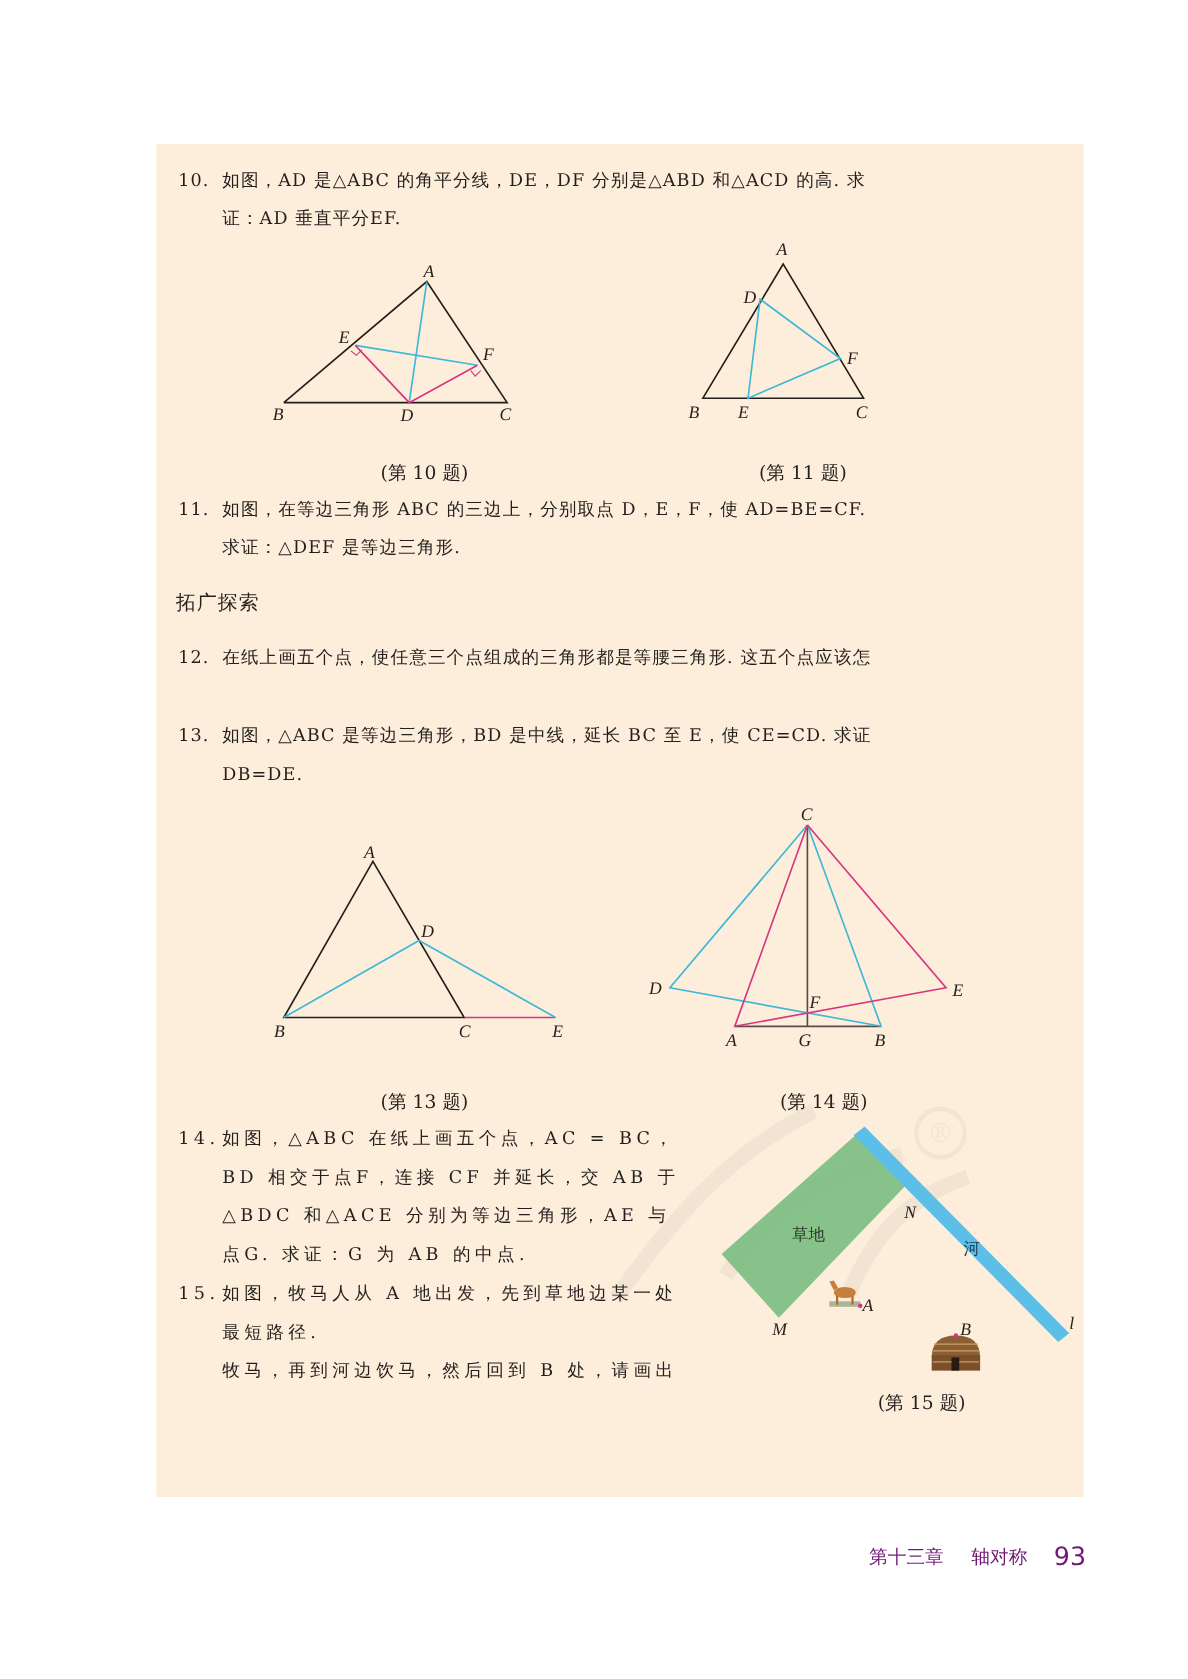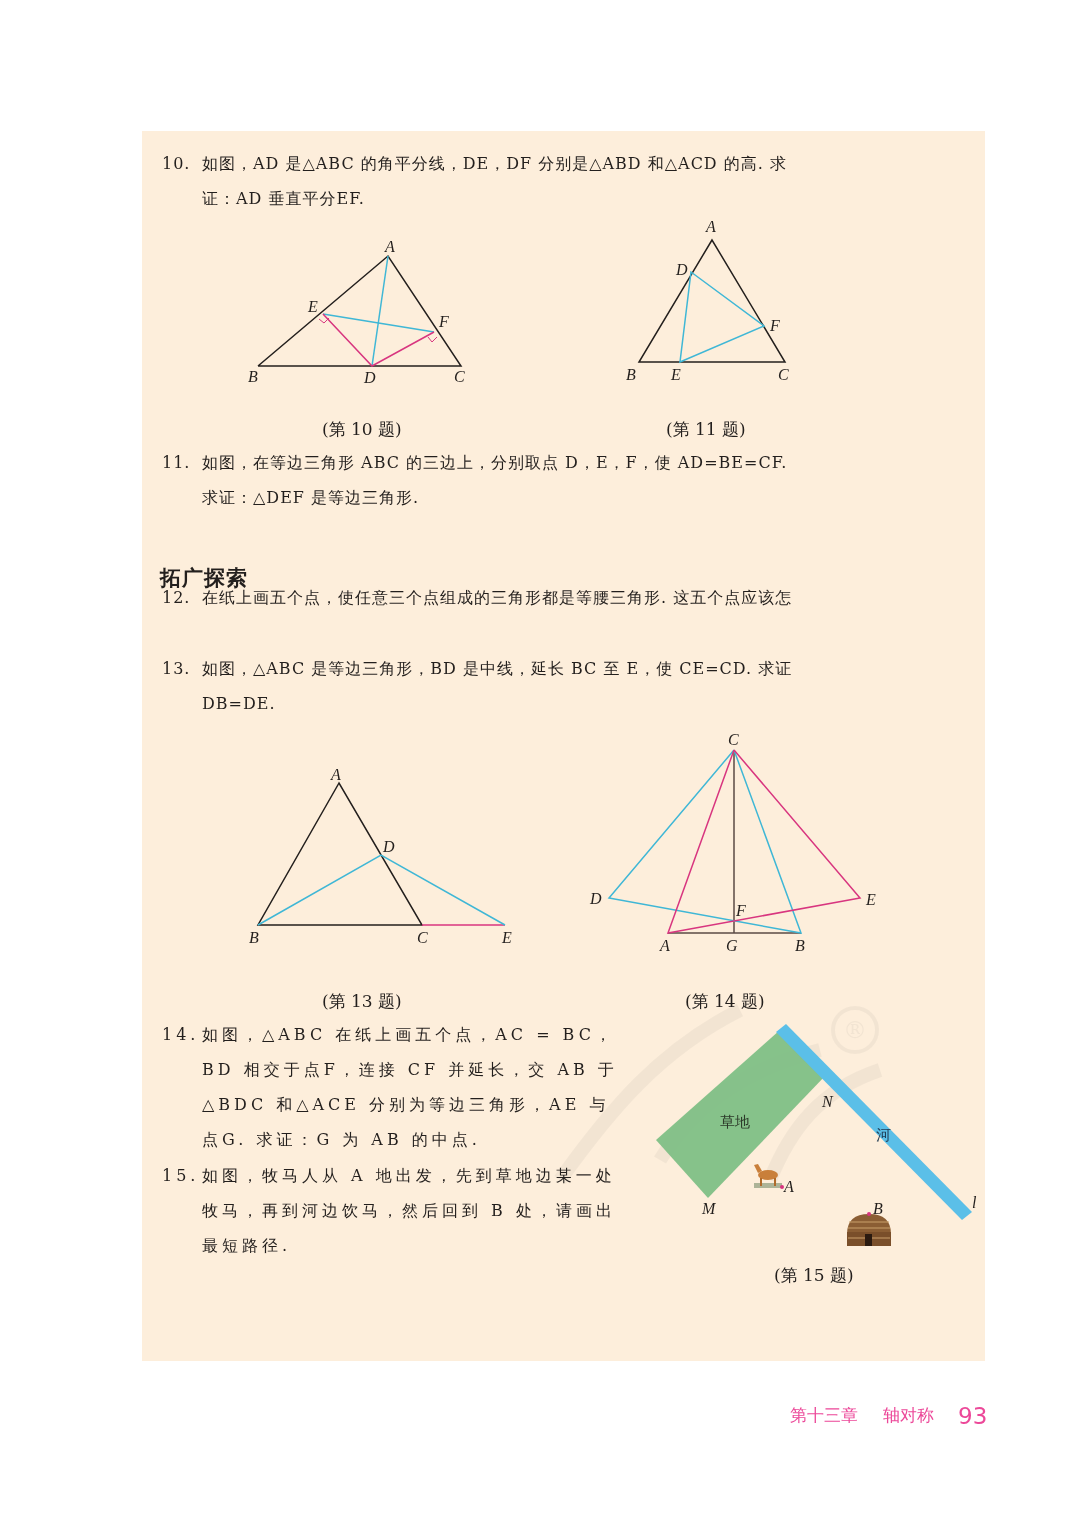--- a/index.html
+++ b/index.html
@@ -3,26 +3,26 @@
 <meta charset="utf-8">
 <style>
   html, body { margin:0; padding:0; background:#ffffff; }
   body { width:1080px; height:1526px; position:relative; overflow:hidden;
          font-family:"DejaVu Serif", "Liberation Serif", serif; color:#231f1d; }
   .panel { position:absolute; left:142px; top:131px; width:843px; height:1230px; background:#fdeedb; }
   .q { position:absolute; font-size:16px; line-height:35px; letter-spacing:1px; white-space:nowrap; }
   .qnum { display:inline-block; width:40px; }
   .indent { padding-left:40px; }
   .section-title { position:absolute; left:160px; top:536px; font-family:"DejaVu Sans", "Liberation Sans", sans-serif;
-                   font-weight:bold; font-size:21px; letter-spacing:1px;margin-top:28px; }
-  .caption { position:absolute; font-size:17px; white-space:nowrap; }
+                   font-weight:normal; font-size:18px; letter-spacing:1px; }
+  .caption { position:absolute; font-size:17px; white-space:nowrap;margin-left:24px; }
   .fig { position:absolute; }
   .fig svg { overflow:visible; }
   .lbl { font-family:"Liberation Serif", "DejaVu Serif", serif; font-style:italic; font-size:16px; fill:#231f1d; }
-  .footer { position:absolute; top:1404px; font-family:"DejaVu Sans", "Liberation Sans", sans-serif; font-size:17px; color:#ec4899; white-space:nowrap; }
+  .footer { position:absolute; top:1404px; font-family:"DejaVu Sans", "Liberation Sans", sans-serif; font-size:17px; color:#701a75; white-space:nowrap; }
   .watermark { position:absolute; left:520px; top:990px; width:400px; height:200px; opacity:0.06; }
 </style>
 </head>
 <body>
 
 <div class="panel"></div>
 
 <svg class="watermark" viewBox="0 0 400 200">
   <path d="M40 190 C90 120 140 60 220 20 M140 170 C170 120 220 80 300 60 M250 190 C270 140 300 100 360 80" stroke="#555" stroke-width="14" fill="none"></path>
   <circle cx="335" cy="40" r="22" stroke="#555" stroke-width="4" fill="none"></circle>
@@ -115,22 +115,22 @@
 
 <div class="q" style="left:162px; top:1017px; letter-spacing:4px;">
   <div><span class="qnum">14.</span><span>如图，△ABC 在纸上画五个点，AC = BC，</span></div>
   <div class="indent">BD 相交于点F，连接 CF 并延长，交 AB 于</div>
   <div class="indent">△BDC 和△ACE 分别为等边三角形，AE 与</div>
   <div class="indent">点G. 求证：G 为 AB 的中点.</div>
 </div>
 
 <div class="q" style="left:162px; top:1158px; letter-spacing:4px;">
   <div><span class="qnum">15.</span><span>如图，牧马人从 A 地出发，先到草地边某一处</span></div>
+  <div class="indent">最短路径.</div>
   <div class="indent">牧马，再到河边饮马，然后回到 B 处，请画出</div>
-  <div class="indent">最短路径.</div>
 </div>
 
 <div class="fig" style="left:650px; top:1010px;">
   <svg width="340" height="260" viewBox="0 0 340 260">
 
     <polygon points="6,130 130,20 176,65 58,188" fill="#7fbf86" opacity="0.95"></polygon>
 
     <polygon points="126,22 136,14 322,202 312,210" fill="#5bbfe8"></polygon>
     <text x="70" y="117" font-size="15" fill="#2d3a2a">草地</text>
     <text x="226" y="130" font-size="15" fill="#1f3a52">河</text>

